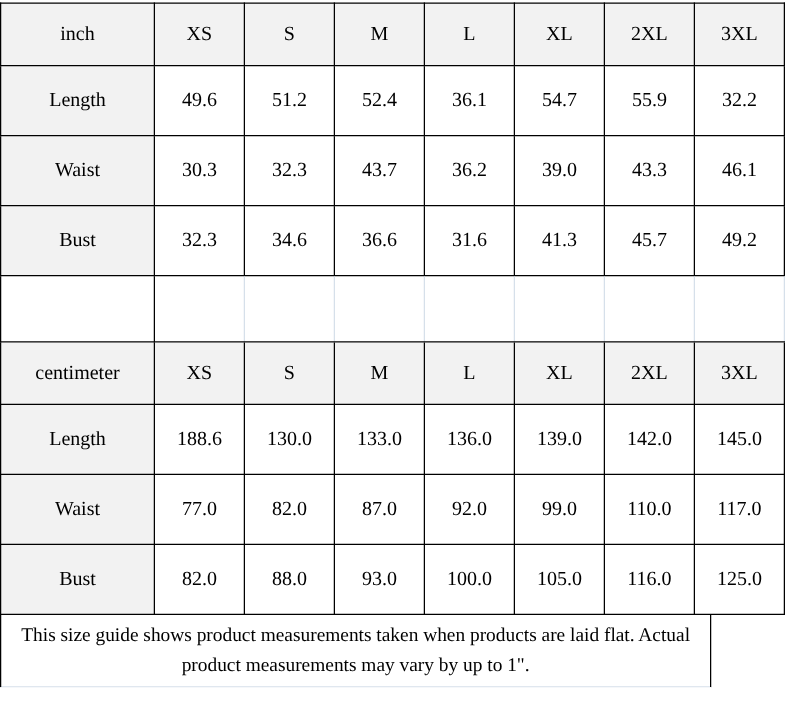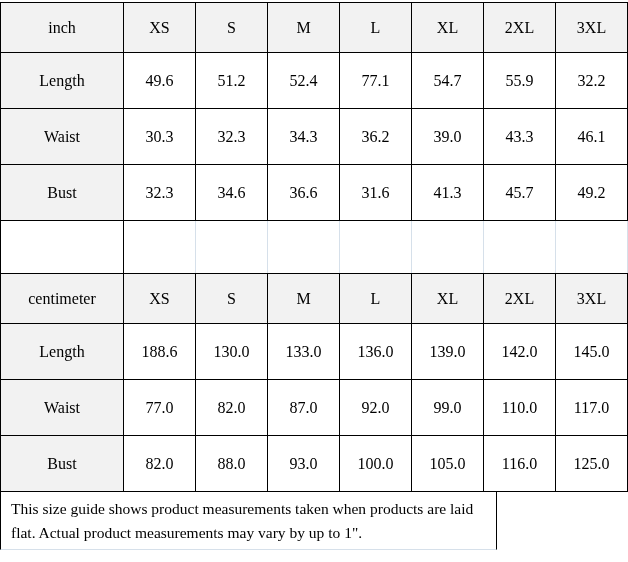--- a/index.html
+++ b/index.html
@@ -43,30 +43,30 @@
     border-left: 1.5px solid #d6e0ea;
     border-right: 1.5px solid #d6e0ea;
     border-top: 1.5px solid #000000;
     border-bottom: 1.5px solid #000000;
   }
   tr.spacer-row td.spacer-label {
     border-left: 1.5px solid #000000;
     border-right: 1.5px solid #000000;
   }
   .footnote {
-    width: 497px;
+    width: 569px;
     box-sizing: border-box;
     min-height: 58px;
     border-left: 1.5px solid #000000;
     border-right: 1.5px solid #000000;
     border-bottom: 1.5px solid #d6e0ea;
     display: flex;
     align-items: center;
     justify-content: center;
-    text-align: left;
+    text-align: center;
     font-size: 15.5px;
     line-height: 1.5;
     padding: 4px 10px;
   }
 </style>
 </head>
 <body>
 
 <div class="wrap">
   <table class="size-table">
@@ -91,31 +91,31 @@
         <th>XL</th>
         <th>2XL</th>
         <th>3XL</th>
       </tr>
 
       <tr class="data-row">
         <td class="label-cell">Length</td>
         <td class="value-cell">49.6</td>
         <td class="value-cell">51.2</td>
         <td class="value-cell">52.4</td>
-        <td class="value-cell">77.1</td>
+        <td class="value-cell">36.1</td>
         <td class="value-cell">54.7</td>
         <td class="value-cell">55.9</td>
         <td class="value-cell">32.2</td>
       </tr>
 
       <tr class="data-row">
         <td class="label-cell">Waist</td>
         <td class="value-cell">30.3</td>
         <td class="value-cell">32.3</td>
-        <td class="value-cell">34.3</td>
+        <td class="value-cell">43.7</td>
         <td class="value-cell">36.2</td>
         <td class="value-cell">39.0</td>
         <td class="value-cell">43.3</td>
         <td class="value-cell">46.1</td>
       </tr>
 
       <tr class="data-row">
         <td class="label-cell">Bust</td>
         <td class="value-cell">32.3</td>
         <td class="value-cell">34.6</td>

